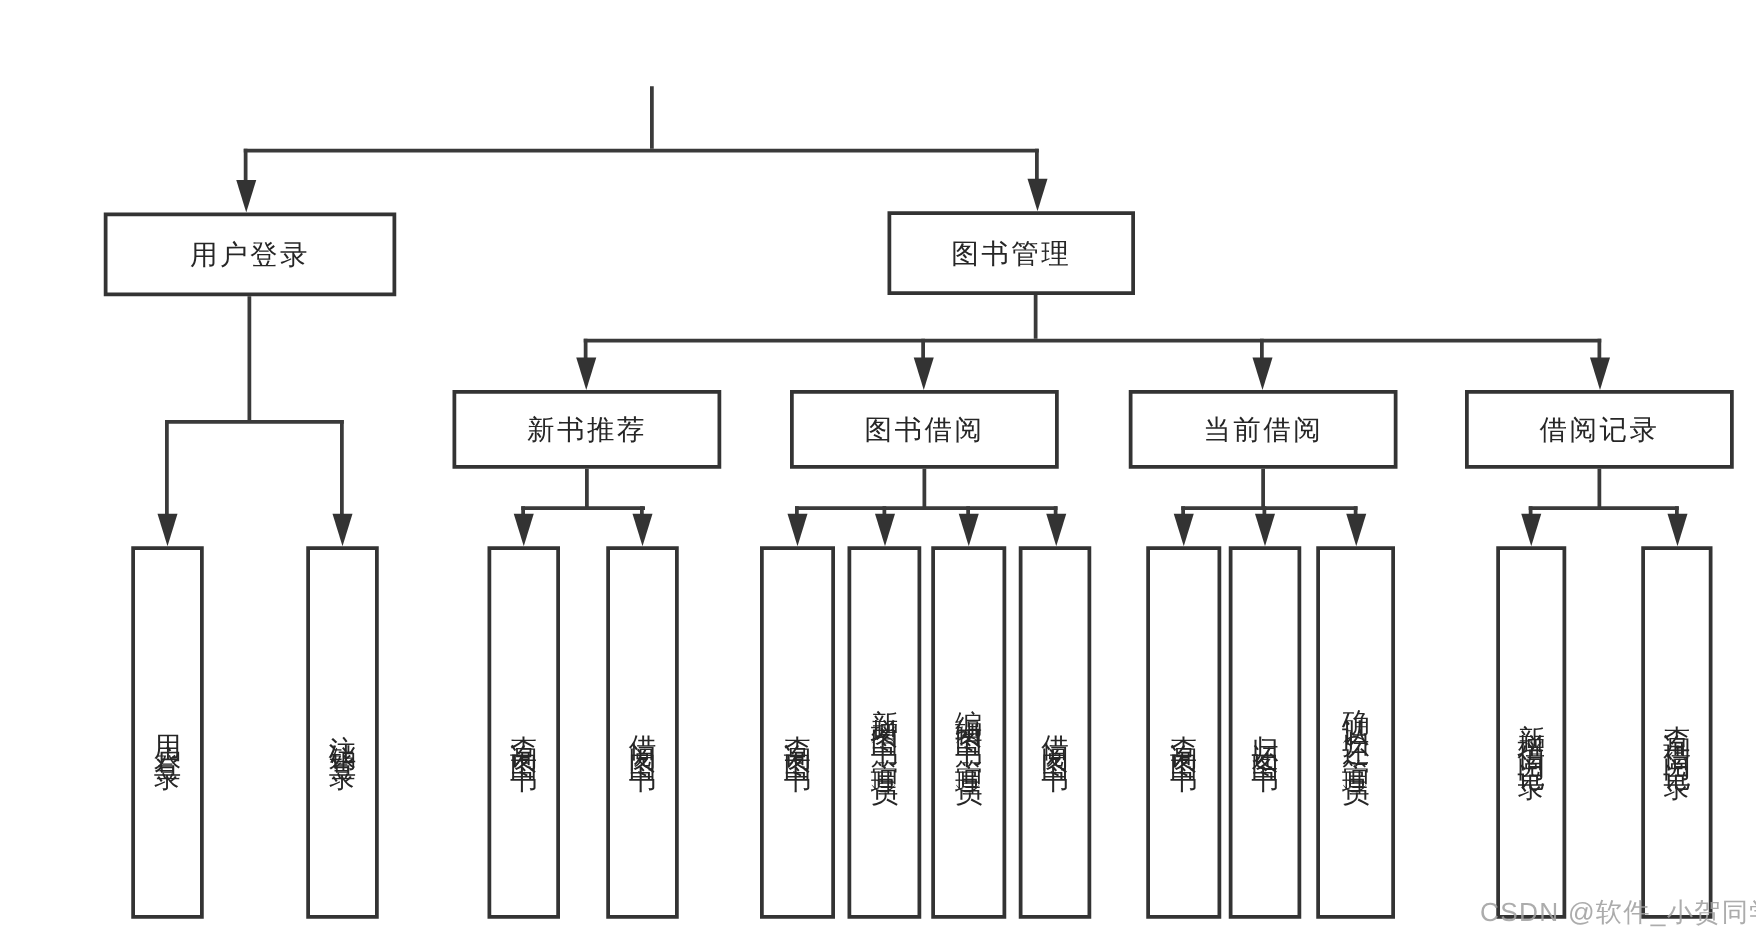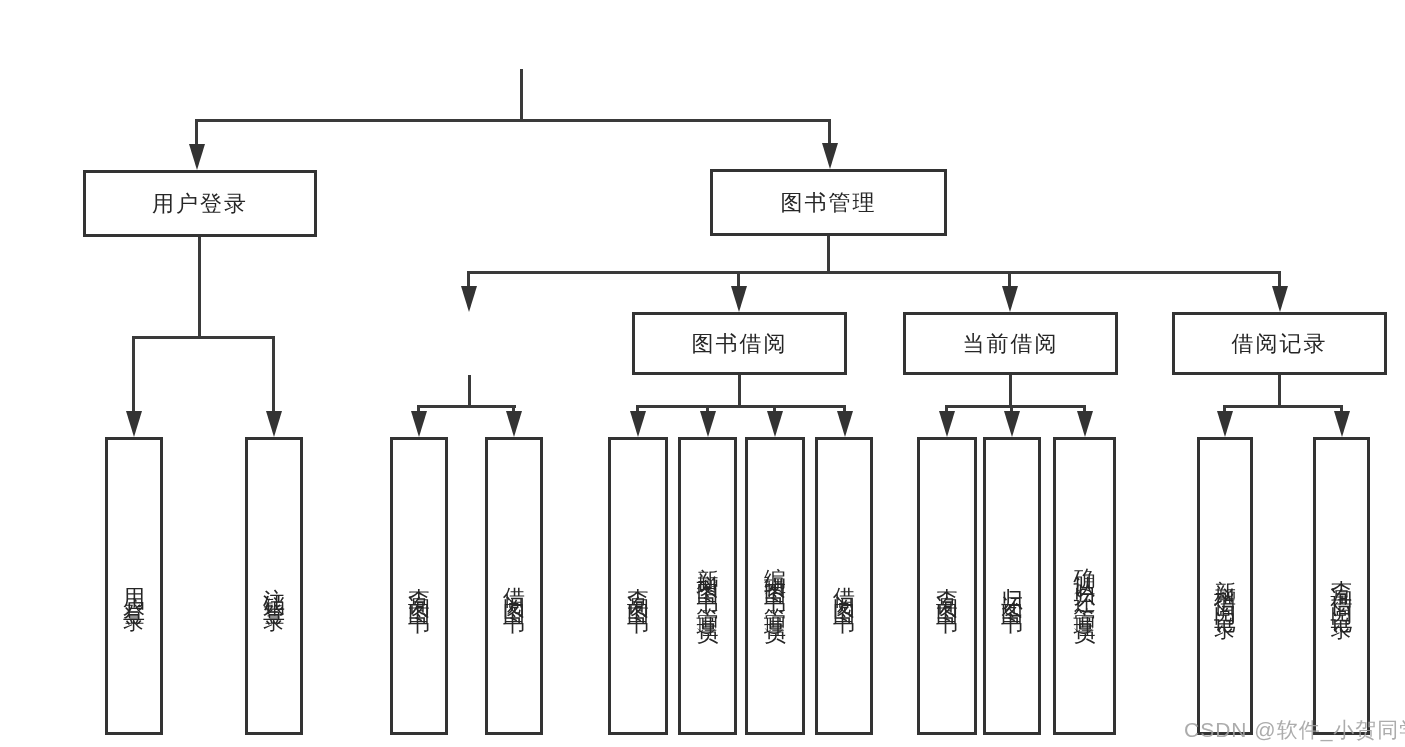--- a/index.html
+++ b/index.html
@@ -38,40 +38,41 @@
 
 
   <div class="vline" style="left:520px;top:69px;height:50px;"></div>
   <div class="hline" style="left:195px;top:119px;width:636px;"></div>
   <div class="vline" style="left:195px;top:119px;height:28px;"></div>
   <div class="arrow" style="left:189px;top:144px;"></div>
   <div class="vline" style="left:828px;top:119px;height:27px;"></div>
   <div class="arrow" style="left:822px;top:143px;"></div>
 
   <div class="box" style="left:83px;top:170px;width:234px;height:67px;">用户登录</div>
-  <div class="box" style="left:710px;top:169px;width:237px;height:67px;">图书管理</div>
+  <div class="box" style="left:710px;top:169px;width:198px;height:67px;">图书管理</div>
 
   <div class="vline" style="left:198px;top:237px;height:99px;"></div>
   <div class="hline" style="left:132px;top:336px;width:143px;"></div>
   <div class="vline" style="left:132px;top:336px;height:77px;"></div>
   <div class="arrow" style="left:126px;top:411px;"></div>
   <div class="vline" style="left:272px;top:336px;height:77px;"></div>
   <div class="arrow" style="left:266px;top:411px;"></div>
 
   <div class="vline" style="left:827px;top:236px;height:35px;"></div>
   <div class="hline" style="left:467px;top:271px;width:814px;"></div>
   <div class="vline" style="left:467px;top:271px;height:18px;"></div>
   <div class="arrow" style="left:461px;top:286px;"></div>
   <div class="vline" style="left:737px;top:271px;height:18px;"></div>
   <div class="arrow" style="left:731px;top:286px;"></div>
   <div class="vline" style="left:1008px;top:271px;height:18px;"></div>
   <div class="arrow" style="left:1002px;top:286px;"></div>
   <div class="vline" style="left:1278px;top:271px;height:18px;"></div>
   <div class="arrow" style="left:1272px;top:286px;"></div>
 
+  <div class="box" style="left:362px;top:312px;width:215px;height:63px;">新书推荐</div>
   <div class="box" style="left:632px;top:312px;width:215px;height:63px;">图书借阅</div>
   <div class="box" style="left:903px;top:312px;width:215px;height:63px;">当前借阅</div>
   <div class="box" style="left:1172px;top:312px;width:215px;height:63px;">借阅记录</div>
 
   <div class="vline" style="left:468px;top:375px;height:32px;"></div>
   <div class="hline" style="left:417px;top:405px;width:99px;"></div>
   <div class="vline" style="left:417px;top:405px;height:8px;"></div>
   <div class="arrow" style="left:411px;top:411px;"></div>
   <div class="vline" style="left:512px;top:405px;height:8px;"></div>
   <div class="arrow" style="left:506px;top:411px;"></div>

